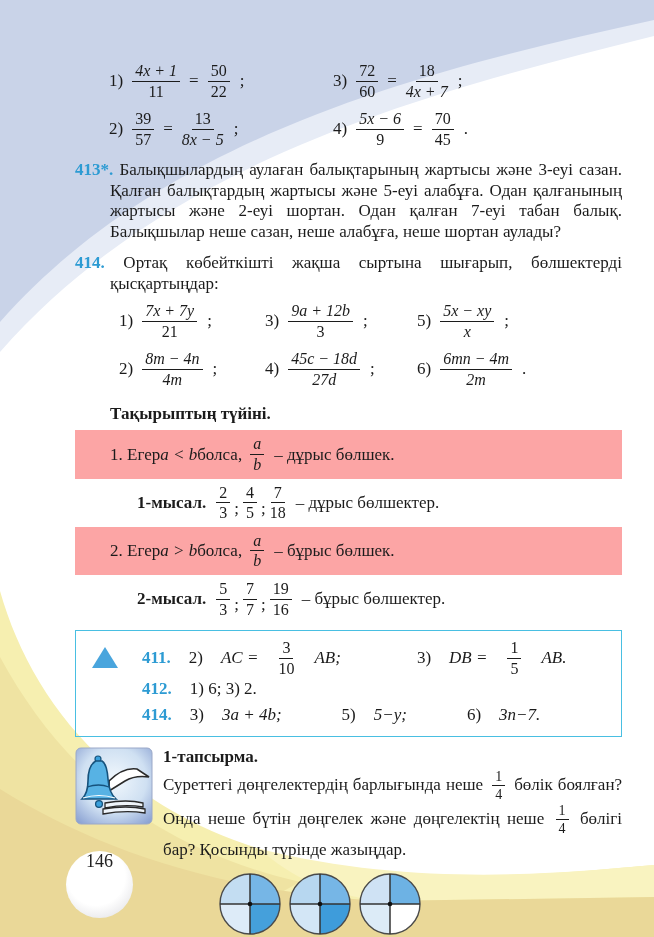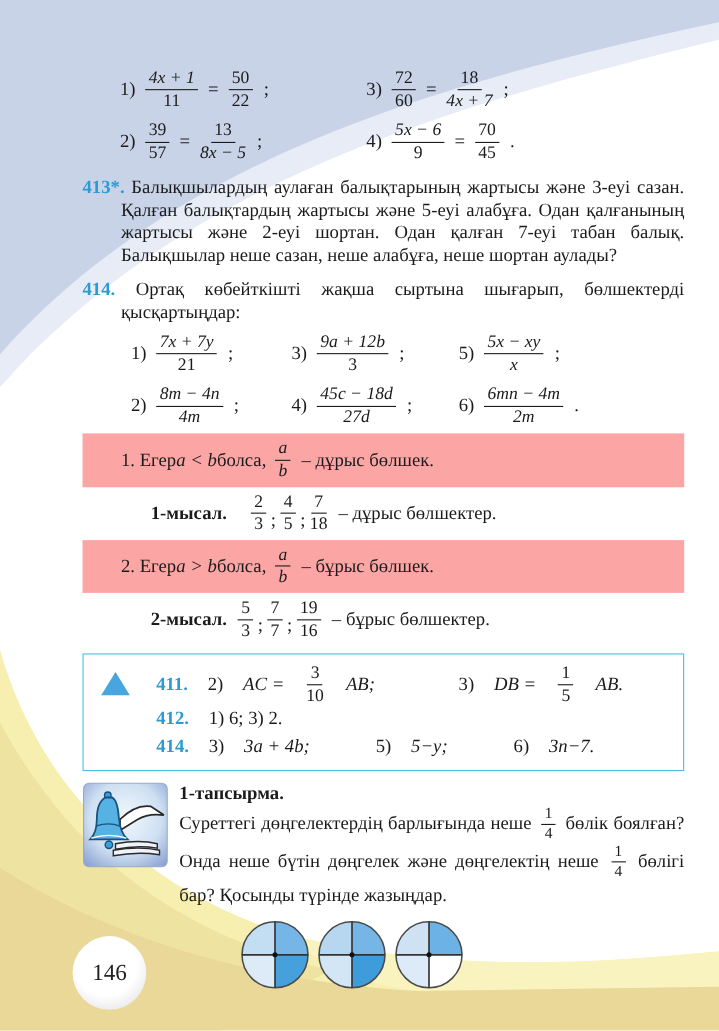--- a/index.html
+++ b/index.html
@@ -45,21 +45,21 @@
   .task{display:flex;margin-top:10px;}
   .task-icon{flex:0 0 78px;height:78px;}
   .task-body{margin-left:10px;flex:1;}
   .task-title{margin:0 0 2px 0;}
   .task-text{margin:0;text-align:justify;line-height:1.5;}
   .task-text .frac{font-size:14px;margin:0 4px;vertical-align:middle;}
   .circles{display:flex;gap:6px;margin:10px 0 0 143px;}
   
   .pagenum{position:absolute;left:66px;top:851px;width:67px;height:67px;border-radius:50%;
            background:radial-gradient(circle at 45% 38%, #ffffff 52%, #ececee 76%, #cfcfd4 100%);
-           display:flex;align-items:center;justify-content:center;font-size:21px;color:#222;z-index:3;}
+           display:flex;align-items:flex-start;justify-content:center;font-size:18px;color:#222;z-index:3;}
 </style>
 </head>
 <body>
 
 <div class="page">
 
   <svg class="decor top" width="654" height="360" viewBox="0 0 654 360">
     <path d="M0,0 H654 V36 C430,92 170,158 0,352 Z" fill="#e7ecf6"></path>
     <path d="M0,0 H654 V20 C425,70 165,135 0,322 Z" fill="#c9d3e8"></path>
   </svg>
@@ -189,35 +189,36 @@
       <span class="eq">
         <span class="lbl">6)</span>
         <span class="frac it">
             <span class="fn">6mn − 4m</span>
             <span class="fd">2m</span>
           </span>
         <span class="tail">.</span>
       </span>
     </div>
 
+    <p class="sum-head bold">Тақырыптың түйіні.</p>
 
     <div class="band">
       <span>1. Егер </span>
         <span class="it">a &lt; b</span>
         <span> болса,</span>
       <span class="gap"></span>
       <span class="frac it">
           <span class="fn">a</span>
           <span class="fd">b</span>
         </span>
       <span class="post">– дұрыс бөлшек.</span>
     </div>
 
     <div class="example">
-      <span class="bold" style="margin-right:20px">1-мысал.</span>
+      <span class="bold" style="margin-right:8px">1-мысал.</span>
       <span class="frac">
           <span class="fn">2</span>
           <span class="fd">3</span>
         </span>
       <span class="sep">;</span>
       <span class="frac">
           <span class="fn">4</span>
           <span class="fd">5</span>
         </span>
       <span class="sep">;</span>

